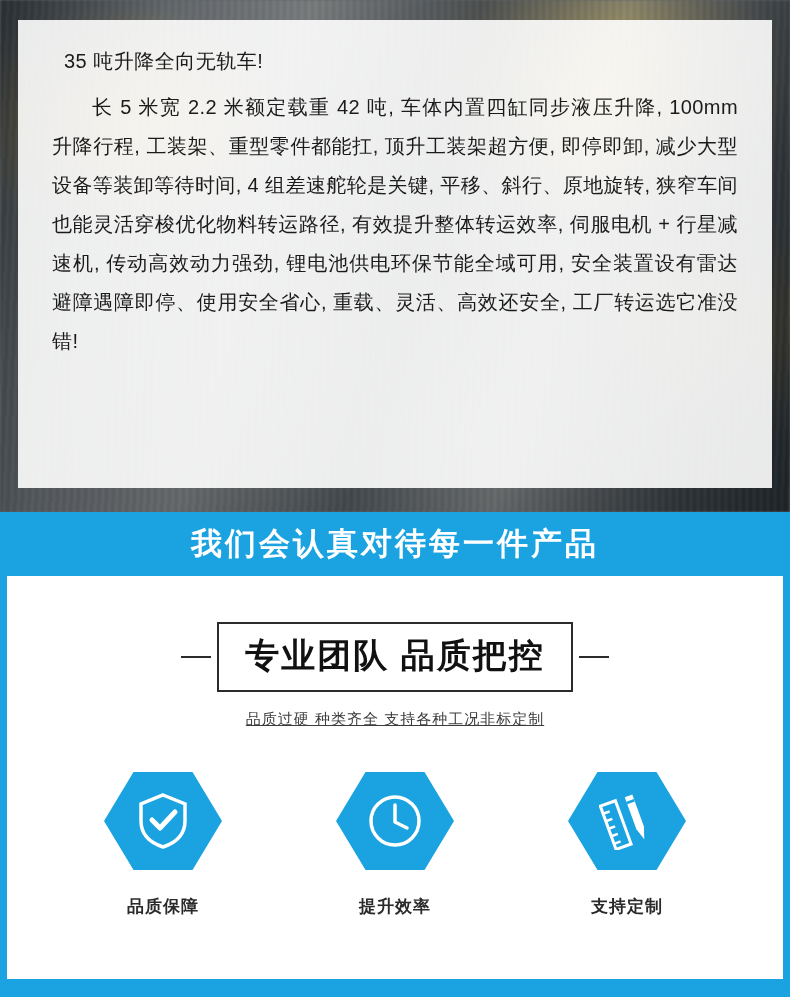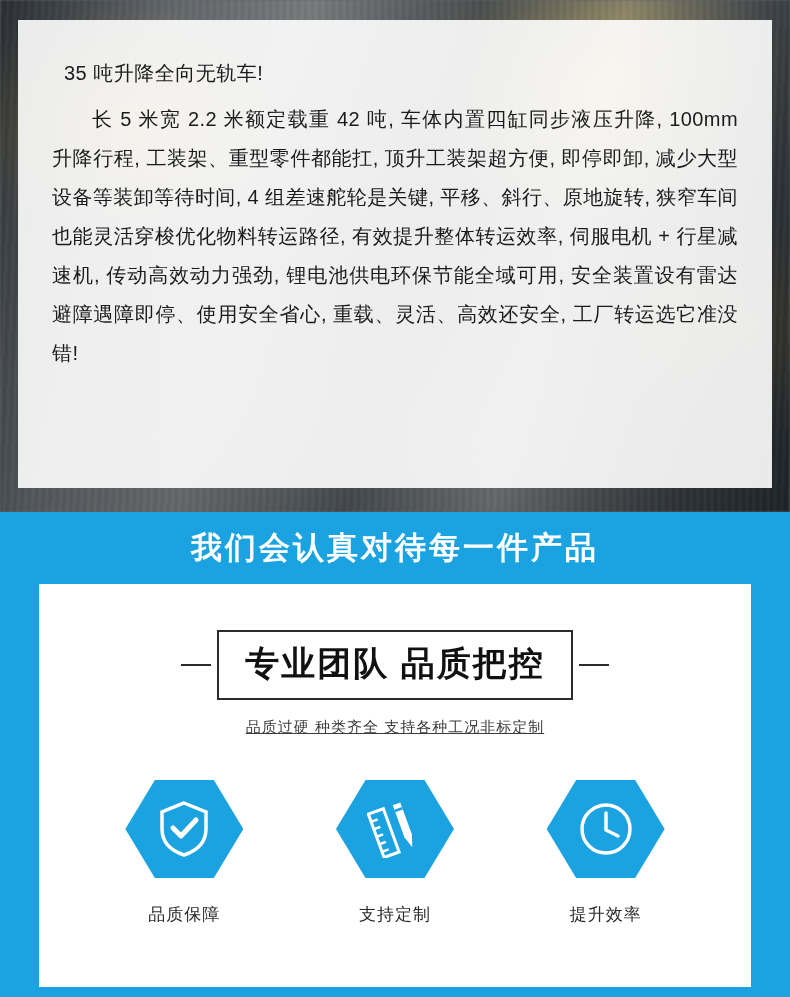--- a/index.html
+++ b/index.html
@@ -48,21 +48,21 @@
     background:
       repeating-linear-gradient(92deg, rgba(255,255,255,0.05) 0px, rgba(255,255,255,0.05) 2px, rgba(0,0,0,0.05) 2px, rgba(0,0,0,0.05) 7px);
   }
   .text-card {
     position: absolute;
     left: 18px;
     top: 20px;
     right: 18px;
     bottom: 24px;
     background: rgba(255,255,255,0.90);
-    padding: 38px 34px 20px 34px;
+    padding: 26px 34px 20px 34px;
     box-sizing: border-box;
   }
   .headline {
     font-size: 20px;
     color: #1b1b1b;
     line-height: 1.5;
     margin: 0 0 12px 12px;
     letter-spacing: 0.5px;
   }
   .body-copy {
@@ -72,37 +72,37 @@
     margin: 0;
     text-indent: 40px;
     letter-spacing: 0.4px;
     text-align: justify;
   }
 
   
   .blue-banner {
     position: relative;
     width: 790px;
-    height: 72px;
+    height: 64px;
     background: #1aa3e0;
     display: flex;
     align-items: center;
     justify-content: center;
   }
   .blue-banner-text {
     color: #ffffff;
     font-size: 31px;
     font-weight: bold;
     letter-spacing: 3px;
   }
 
   
   .lower-panel {
     position: relative;
-    width: 712px;
+    width: 776px;
     height: 417px;
     background: #ffffff;
     margin: 0 auto;
   }
   .lower-inner {
     position: absolute;
     left: 14px;
     top: 10px;
     right: 14px;
     bottom: 12px;
@@ -144,20 +144,21 @@
   .features {
     display: flex;
     justify-content: space-around;
     align-items: flex-start;
     margin-top: 40px;
     padding: 0 26px;
   }
   .feature {
     width: 150px;
     text-align: center;
+    font-weight: bold;
   }
   .hex {
     width: 118px;
     height: 104px;
     margin: 0 auto;
     background: #1aa3e0;
     -webkit-clip-path: polygon(25% 3%, 75% 3%, 100% 50%, 75% 97%, 25% 97%, 0% 50%);
     clip-path: polygon(25% 3%, 75% 3%, 100% 50%, 75% 97%, 25% 97%, 0% 50%);
     display: flex;
     align-items: center;
@@ -217,47 +218,47 @@
             <span>
               <svg width="52" height="56" viewBox="0 0 52 56">
                 <path d="M26 2 L48 11 V28 C48 42 38 50 26 54 C14 50 4 42 4 28 V11 Z" fill="none" stroke="#ffffff" stroke-width="3.5"></path>
                 <path d="M15 27 L23 35 L38 19" fill="none" stroke="#ffffff" stroke-width="5" stroke-linecap="round" stroke-linejoin="round"></path>
               </svg>
             </span>
           </div>
           <div class="feature-label">品质保障</div>
         </div>
 
+
+        <div class="feature">
+          <div class="hex">
+            <span>
+              <svg width="56" height="56" viewBox="0 0 56 56">
+                <circle cx="28" cy="28" r="24" fill="none" stroke="#ffffff" stroke-width="3.5"></circle>
+                <path d="M28 12 L28 29 L40 35" fill="none" stroke="#ffffff" stroke-width="3.5" stroke-linecap="round" stroke-linejoin="round"></path>
+              </svg>
+            </span>
+          </div>
+          <div class="feature-label">提升效率</div>
+        </div>
 
         <div class="feature">
           <div class="hex">
             <span>
               <svg width="56" height="58" viewBox="0 0 56 58">
                 <g transform="rotate(-20 28 29)">
                   <rect x="8" y="6" width="16" height="46" fill="none" stroke="#ffffff" stroke-width="3"></rect>
                   <path d="M8 14 H15 M8 22 H15 M8 30 H15 M8 38 H15 M8 46 H15" stroke="#ffffff" stroke-width="2.5"></path>
                   <path d="M34 6 L42 6 L42 40 L38 52 L34 40 Z" fill="#ffffff"></path>
                   <path d="M34 12 H42" stroke="#1aa3e0" stroke-width="2.5"></path>
                 </g>
               </svg>
             </span>
           </div>
           <div class="feature-label">支持定制</div>
         </div>
 
-        <div class="feature">
-          <div class="hex">
-            <span>
-              <svg width="56" height="56" viewBox="0 0 56 56">
-                <circle cx="28" cy="28" r="24" fill="none" stroke="#ffffff" stroke-width="3.5"></circle>
-                <path d="M28 12 L28 29 L40 35" fill="none" stroke="#ffffff" stroke-width="3.5" stroke-linecap="round" stroke-linejoin="round"></path>
-              </svg>
-            </span>
-          </div>
-          <div class="feature-label">提升效率</div>
-        </div>
-
       </div>
     </div>
     <div class="bottom-strip"></div>
   </div>
 
 </div>
 
 </body></html>

